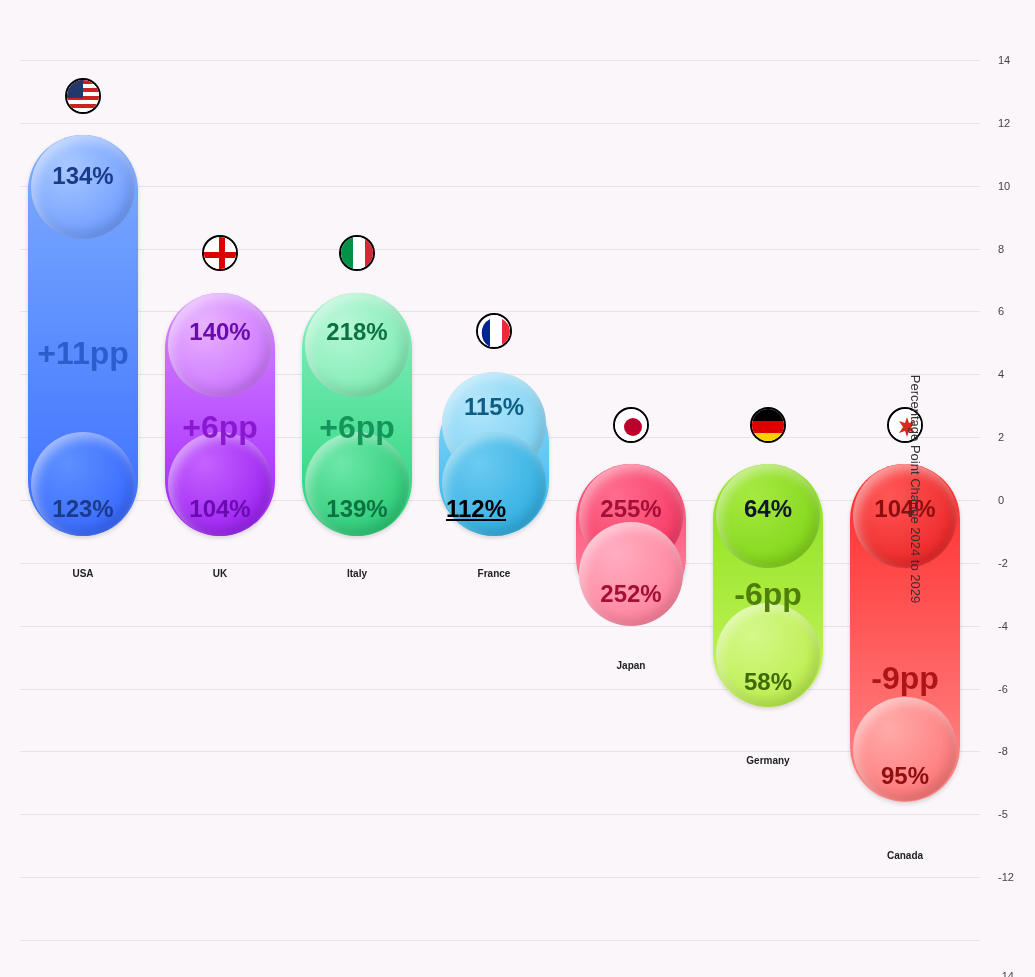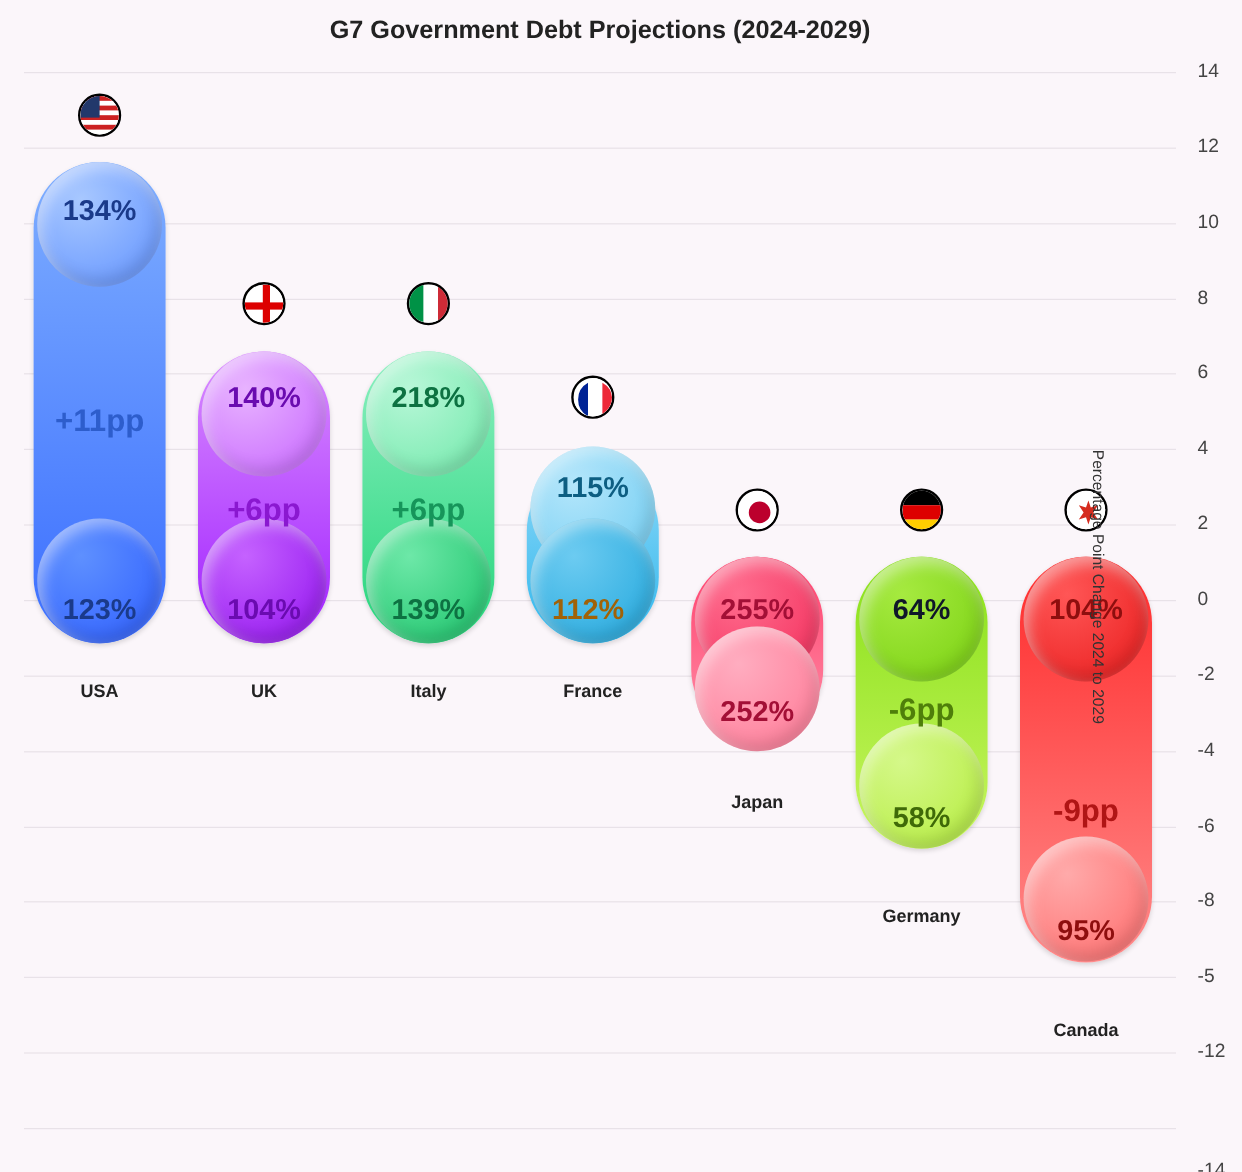--- a/index.html
+++ b/index.html
@@ -35,21 +35,21 @@
   .gridline {
     position: absolute;
     left: 0;
     width: 960px;
     height: 1px;
     background: #e8e2e8;
   }
   .tick-label {
     position: absolute;
     left: 978px;
-    font-size: 16px;
+    font-size: 11px;
     color: #444;
     transform: translateY(-50%);
     width: 30px;
     text-align: left;
   }
   .axis-title {
     position: absolute;
     right: 6px;
     top: 50%;
     transform: translateY(-50%) rotate(90deg);
@@ -74,28 +74,28 @@
   }
   .pct-top, .pct-bottom {
     position: absolute;
     font-size: 24px;
     font-weight: 700;
     transform: translateX(-50%);
     white-space: nowrap;
   }
   .pp-change {
     position: absolute;
-    font-size: 26px;
+    font-size: 32px;
     font-weight: 700;
     transform: translateX(-50%);
     white-space: nowrap;
   }
   .country-label {
     position: absolute;
-    font-size: 15px;
+    font-size: 10px;
     font-weight: 600;
     color: #222;
     transform: translateX(-50%);
     white-space: nowrap;
   }
   .annotation-box {
     position: absolute;
     border: 1.5px solid #333;
     border-radius: 16px;
     padding: 14px 20px;
@@ -112,21 +112,20 @@
     border-radius: 50%;
     transform: translateX(-50%);
     box-shadow: inset 4px 6px 12px rgba(255,255,255,0.5), inset -4px -6px 12px rgba(0,0,0,0.15);
   }
 </style>
 </head>
 <body>
 
 <div class="chart-container">
 
-  <div class="title">G7 Government Debt Projections (2024-2029)</div>
 
   <div class="plot-area">
 
     <div class="gridline" style="top:0px"></div>
     <div class="tick-label" style="top:0px">14</div>
     <div class="gridline" style="top:62.86px"></div>
     <div class="tick-label" style="top:62.86px">12</div>
     <div class="gridline" style="top:125.71px"></div>
     <div class="tick-label" style="top:125.71px">10</div>
     <div class="gridline" style="top:188.57px"></div>
@@ -212,21 +211,21 @@
     <div class="bubble" style="left:474px; top:312px; background:radial-gradient(circle at 35% 30%, #b4e6fb, #6ccbf1);"></div>
     <div class="bubble" style="left:474px; top:372px; background:radial-gradient(circle at 35% 30%, #6ccbf1, #1fa6dc);"></div>
     <div class="flag-badge" style="left:474px; top:253px;">
       <svg viewBox="0 0 36 36" width="36" height="36">
           <circle cx="18" cy="18" r="18" fill="#fff"></circle>
           <path d="M12 4 A16 16 0 0 0 12 32 Z" fill="#002395"></path>
           <path d="M24 4 A16 16 0 0 1 24 32 Z" fill="#ed2939"></path>
         </svg>
     </div>
     <div class="pct-top" style="left:474px; top:333px; color:#0d5e82;">115%</div>
-    <div class="pct-bottom" style="left:470px; top:435px; color:#a16207;">112%</div>
+    <div class="pct-bottom" style="left:456px; top:435px; color:#000000;text-decoration:underline;">112%</div>
     <div class="country-label" style="left:474px; top:508px;">France</div>
 
     <div class="bar" style="left:556px; width:110px; top:403.64px; height:149.5px;
                 background:linear-gradient(180deg,#ff3e6b 0%,#ff8fa8 100%);"></div>
     <div class="bubble" style="left:611px; top:403.64px; background:radial-gradient(circle at 35% 30%, #ff6c8e, #f22a58);"></div>
     <div class="bubble" style="left:611px; top:462px; background:radial-gradient(circle at 35% 30%, #ffadc0, #ff7794);"></div>
     <div class="flag-badge" style="left:611px; top:347px;">
       <svg viewBox="0 0 36 36" width="36" height="36">
           <circle cx="18" cy="18" r="18" fill="#fff"></circle>
           <circle cx="18" cy="18" r="9" fill="#bc002d"></circle>

